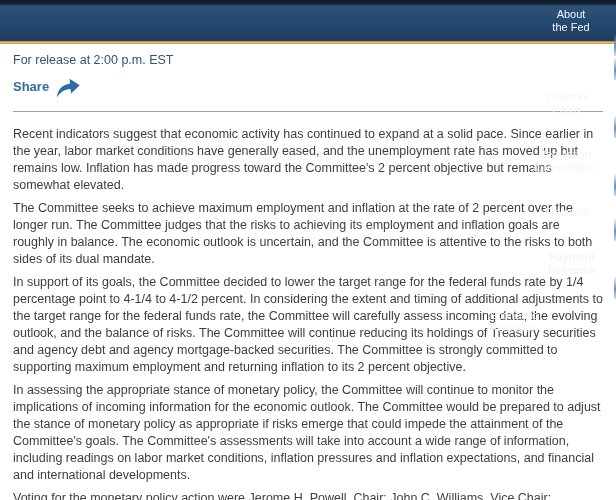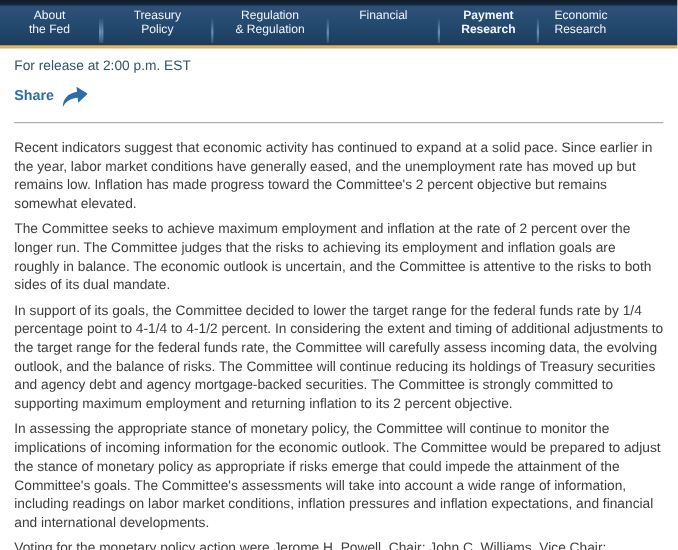--- a/index.html
+++ b/index.html
@@ -3,21 +3,21 @@
 <meta charset="utf-8">
 <style>
   * { margin:0; padding:0; box-sizing:border-box; }
   html,body { width:616px; height:500px; overflow:hidden; background:#fff;
               font-family:"Liberation Sans", sans-serif; }
 
   
   .navbar {
     position:relative; width:100%; height:41px;
     background:linear-gradient(180deg,#101b27 0px,#14263a 4px,#2e5178 6px,#254a70 52%,#1c3c5e 100%);
-    display:flex; align-items:flex-start;
+    display:flex; align-items:flex-end;flex-direction:column;
   }
   .nav-item {
     color:#f2f5f9; font-size:11px; line-height:13px; text-align:center;
     padding-top:8px; flex:0 0 auto; cursor:pointer; white-space:nowrap;
   }
   .nav-item span { display:block; }
   .w0{width:90px;} .w1{width:95px;} .w2{width:98px;} .w3{width:103px;}
   .w4{width:99px;}  .w5{width:88px;font-weight:bold;}
   .w6{width:140px; text-align:left; padding-left:14px;}
   .nav-divider {

